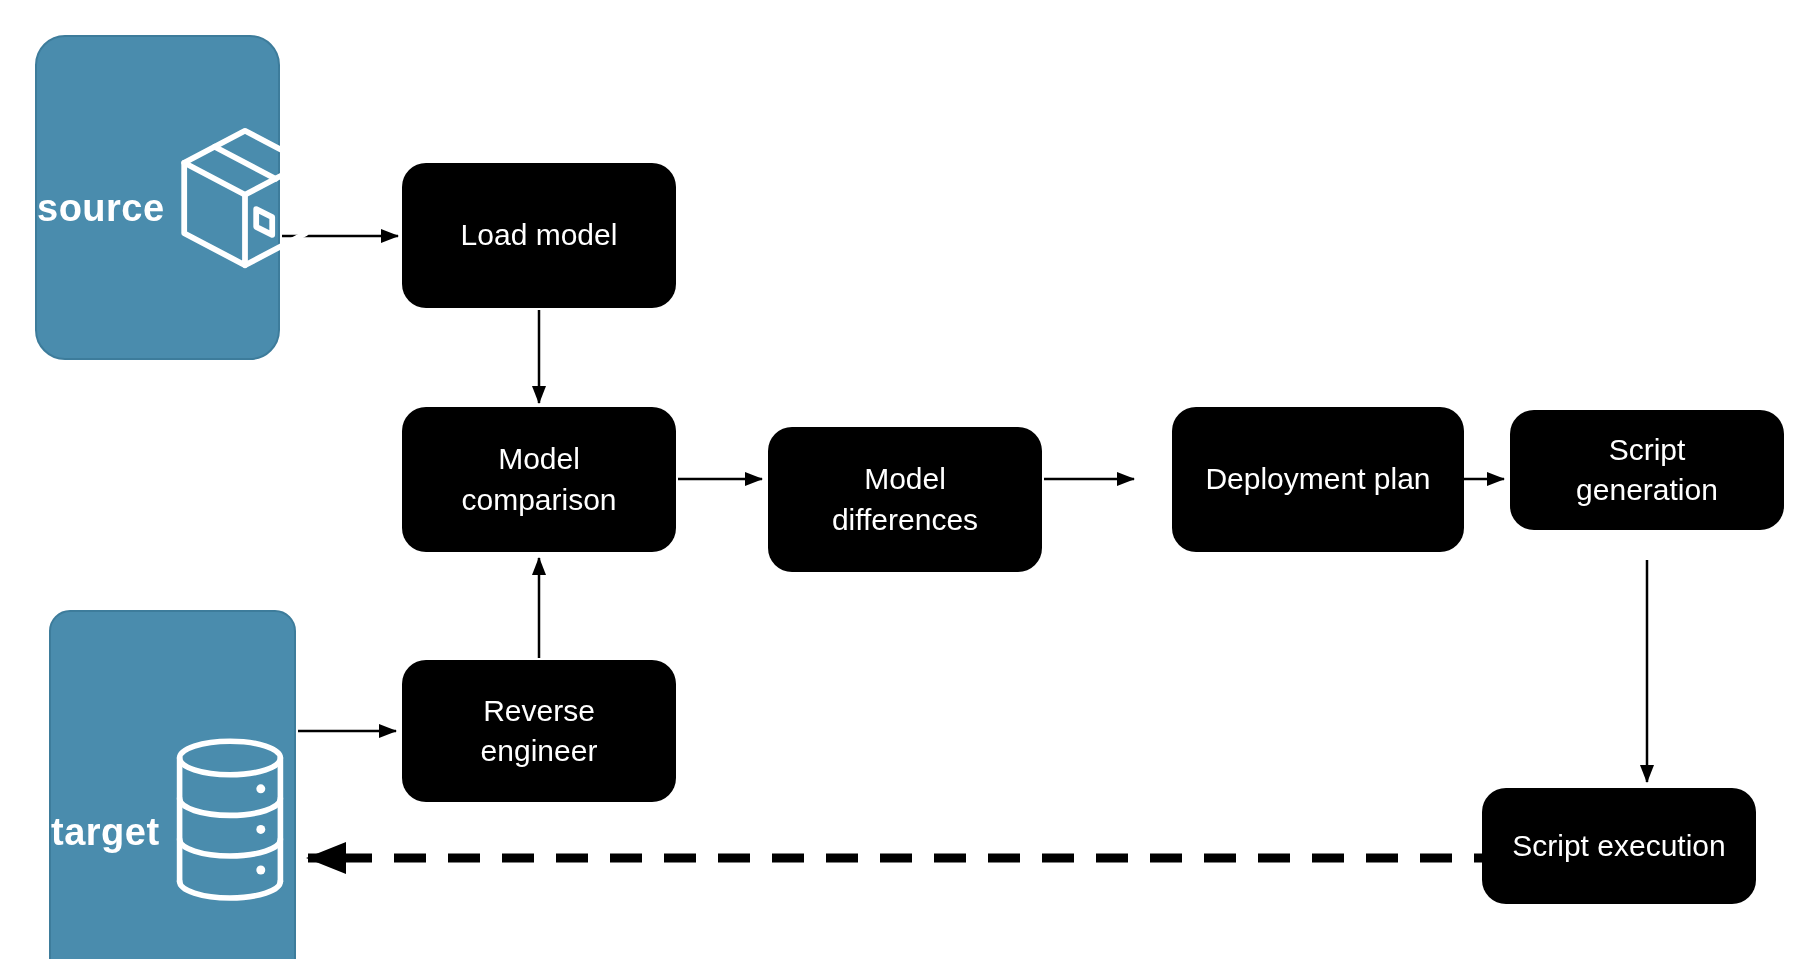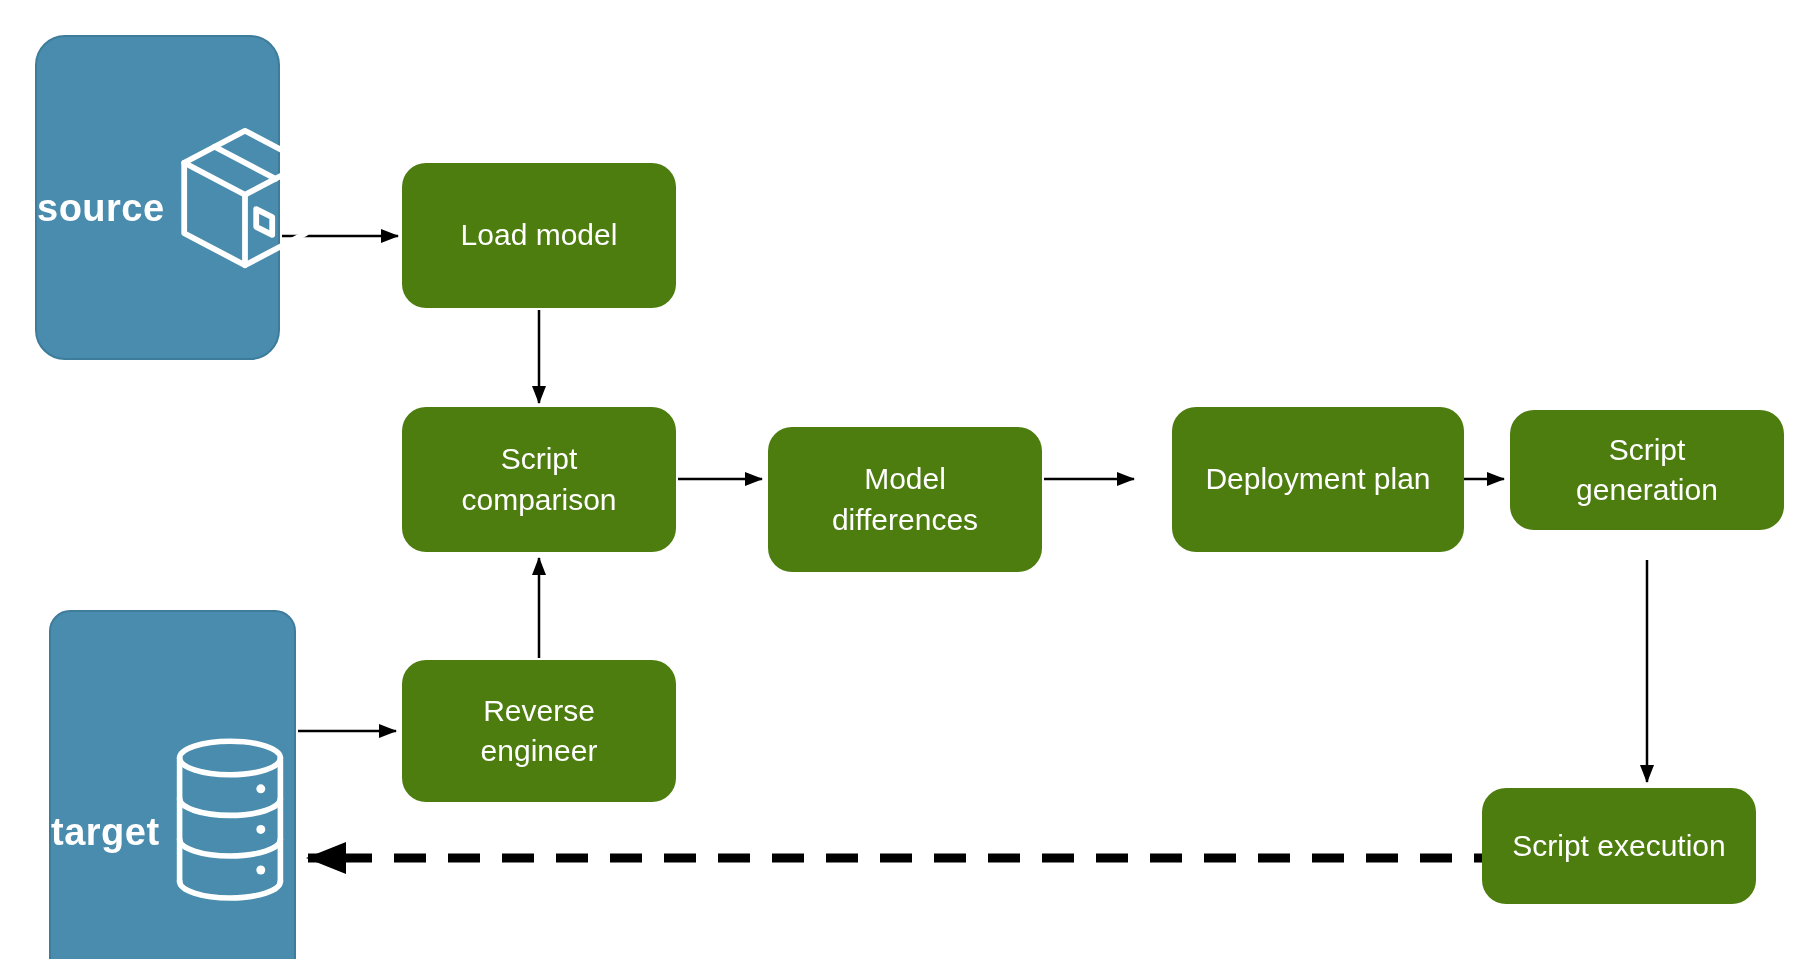--- a/index.html
+++ b/index.html
@@ -34,21 +34,21 @@
     flex: 1;
     display: flex;
     align-items: center;
     justify-content: center;
     width: 100%;
   }
 
   
   .process {
     position: absolute;
-    background: #4d7c0f;
+    background: #000000;
     border-radius: 24px;
     color: #ffffff;
     display: flex;
     align-items: center;
     justify-content: center;
     text-align: center;
     font-size: 30px;
     line-height: 1.35;
     padding: 12px 30px;
     box-sizing: border-box;
@@ -129,21 +129,21 @@
         <circle cx="72" cy="100" r="3.2" fill="#ffffff" stroke="none"></circle>
       </svg>
     </div>
   </div>
 
   <div id="node-load-model" class="process">
     <span>Load model</span>
   </div>
 
   <div id="node-model-comparison" class="process">
-    <span>Script comparison</span>
+    <span>Model comparison</span>
   </div>
 
   <div id="node-model-differences" class="process">
     <span>Model differences</span>
   </div>
 
   <div id="node-deployment-plan" class="process">
     <span>Deployment plan</span>
   </div>
 

